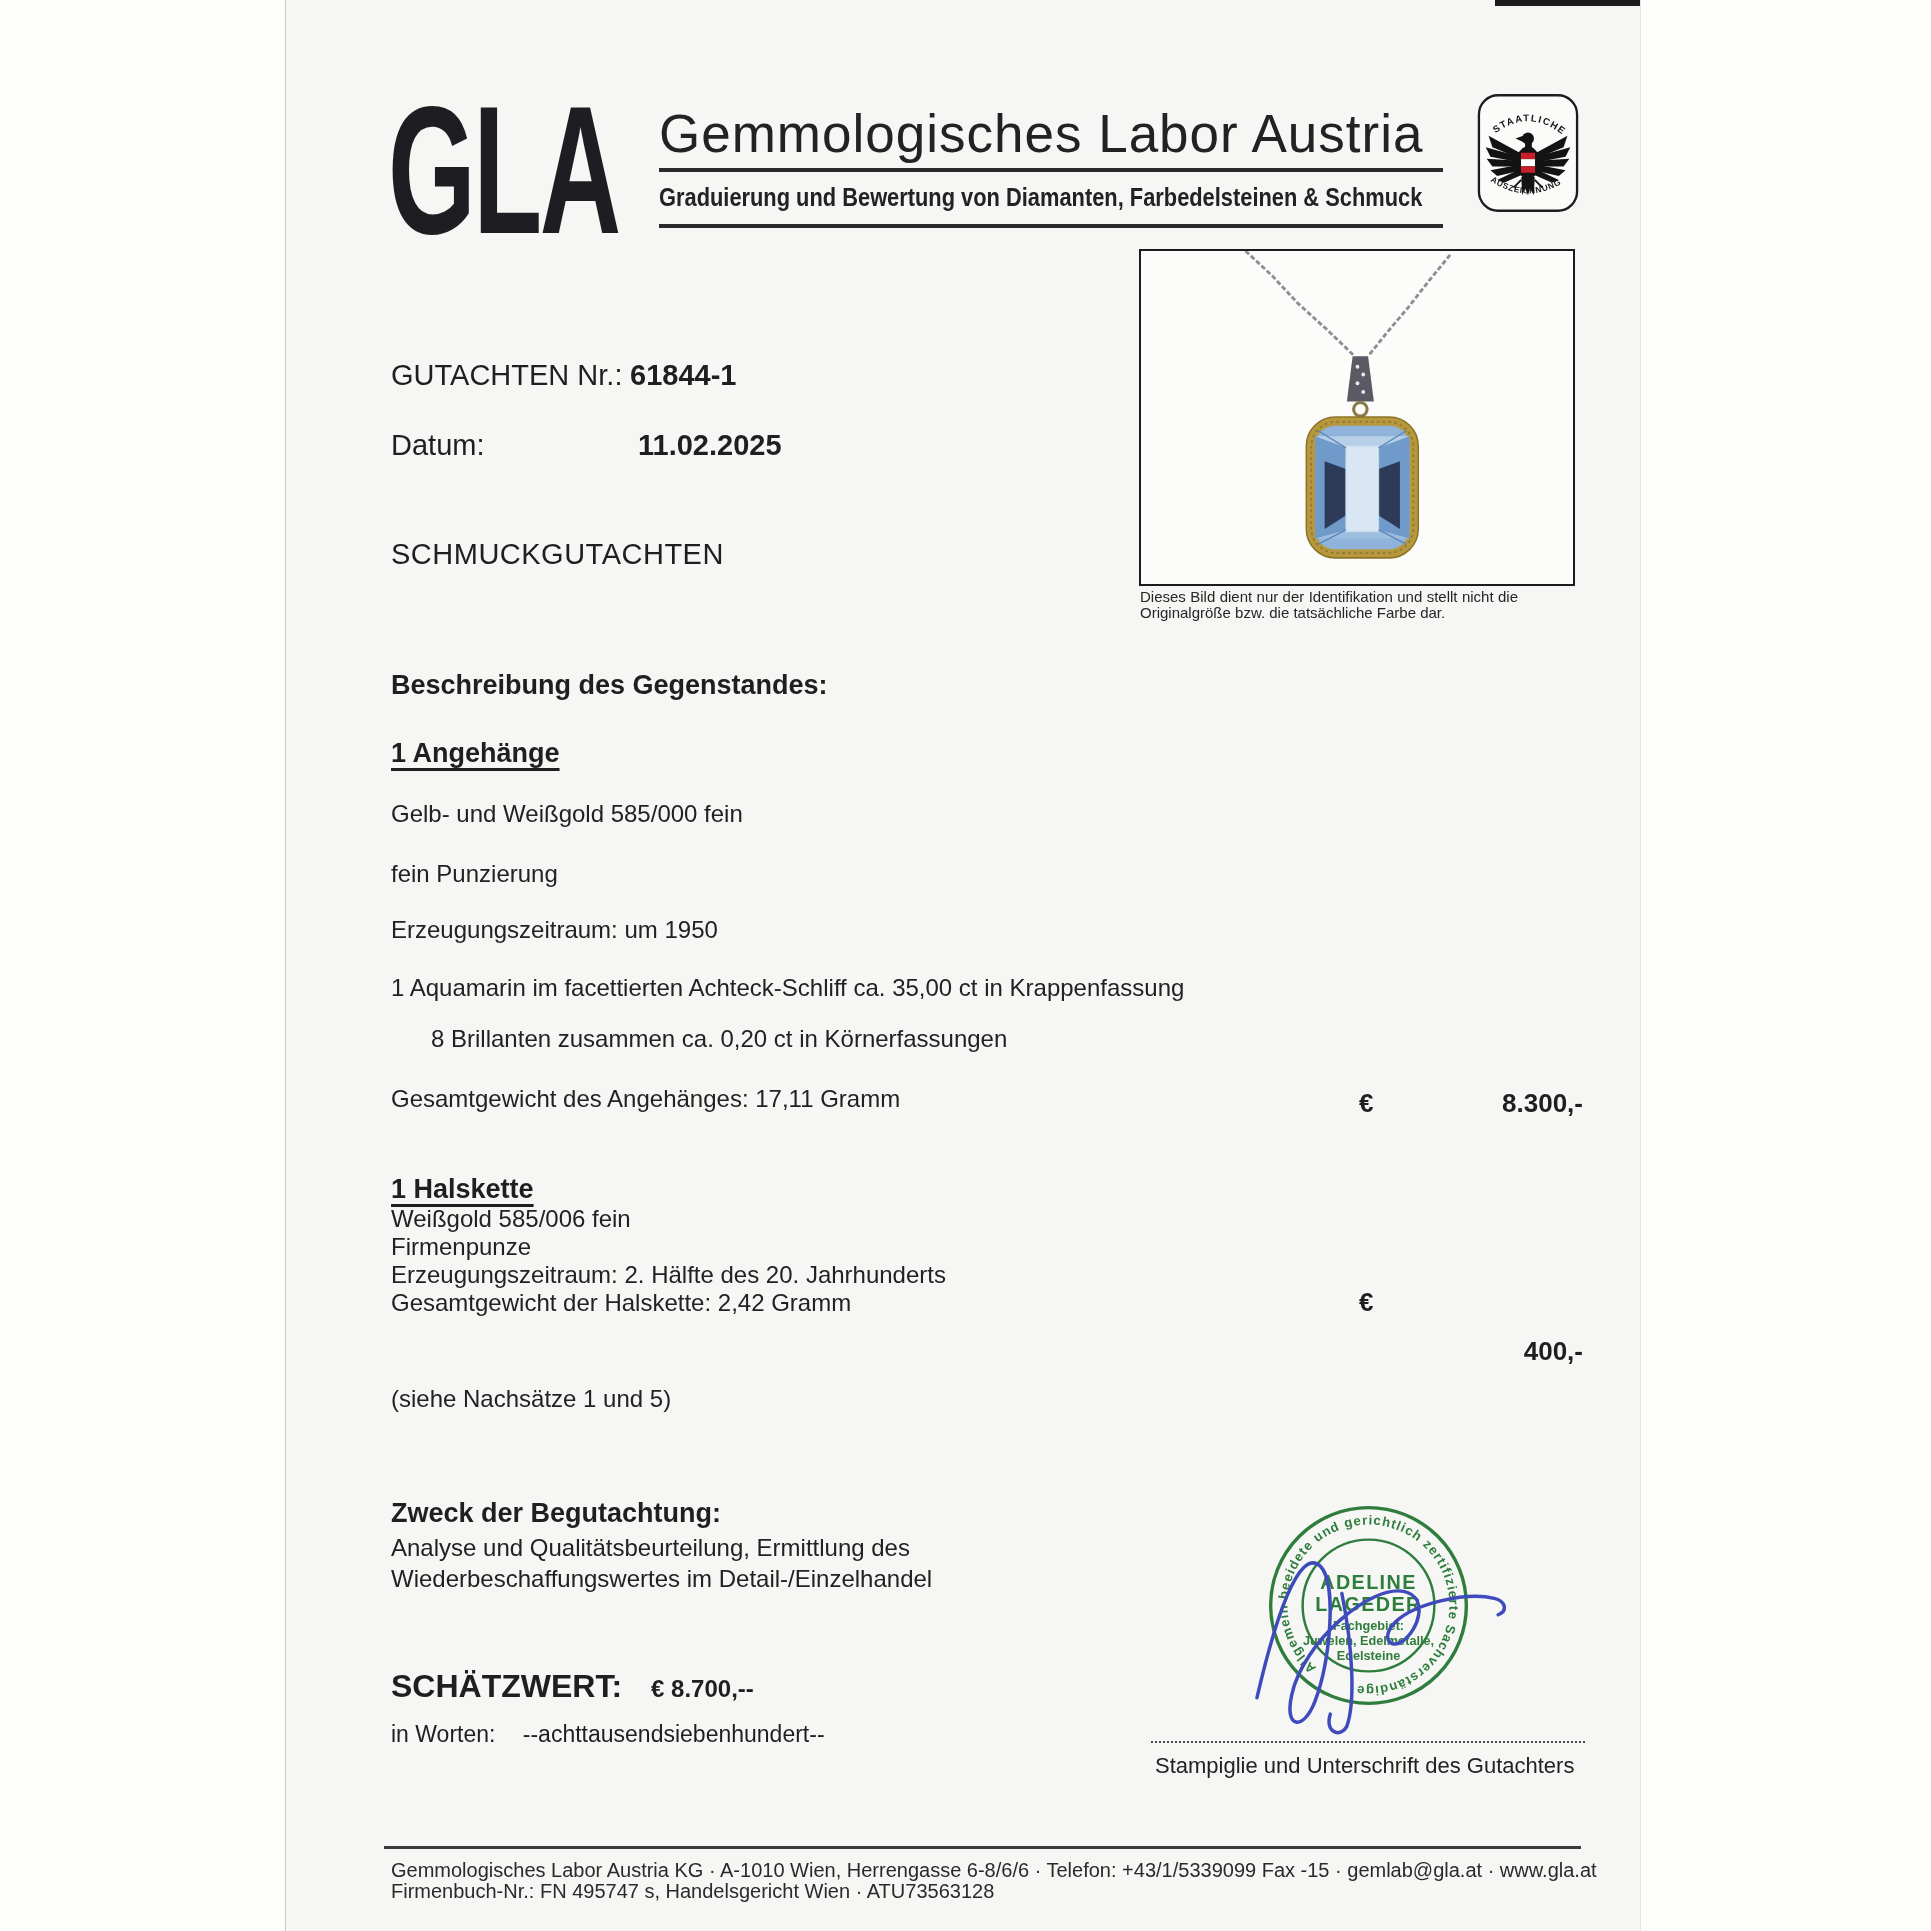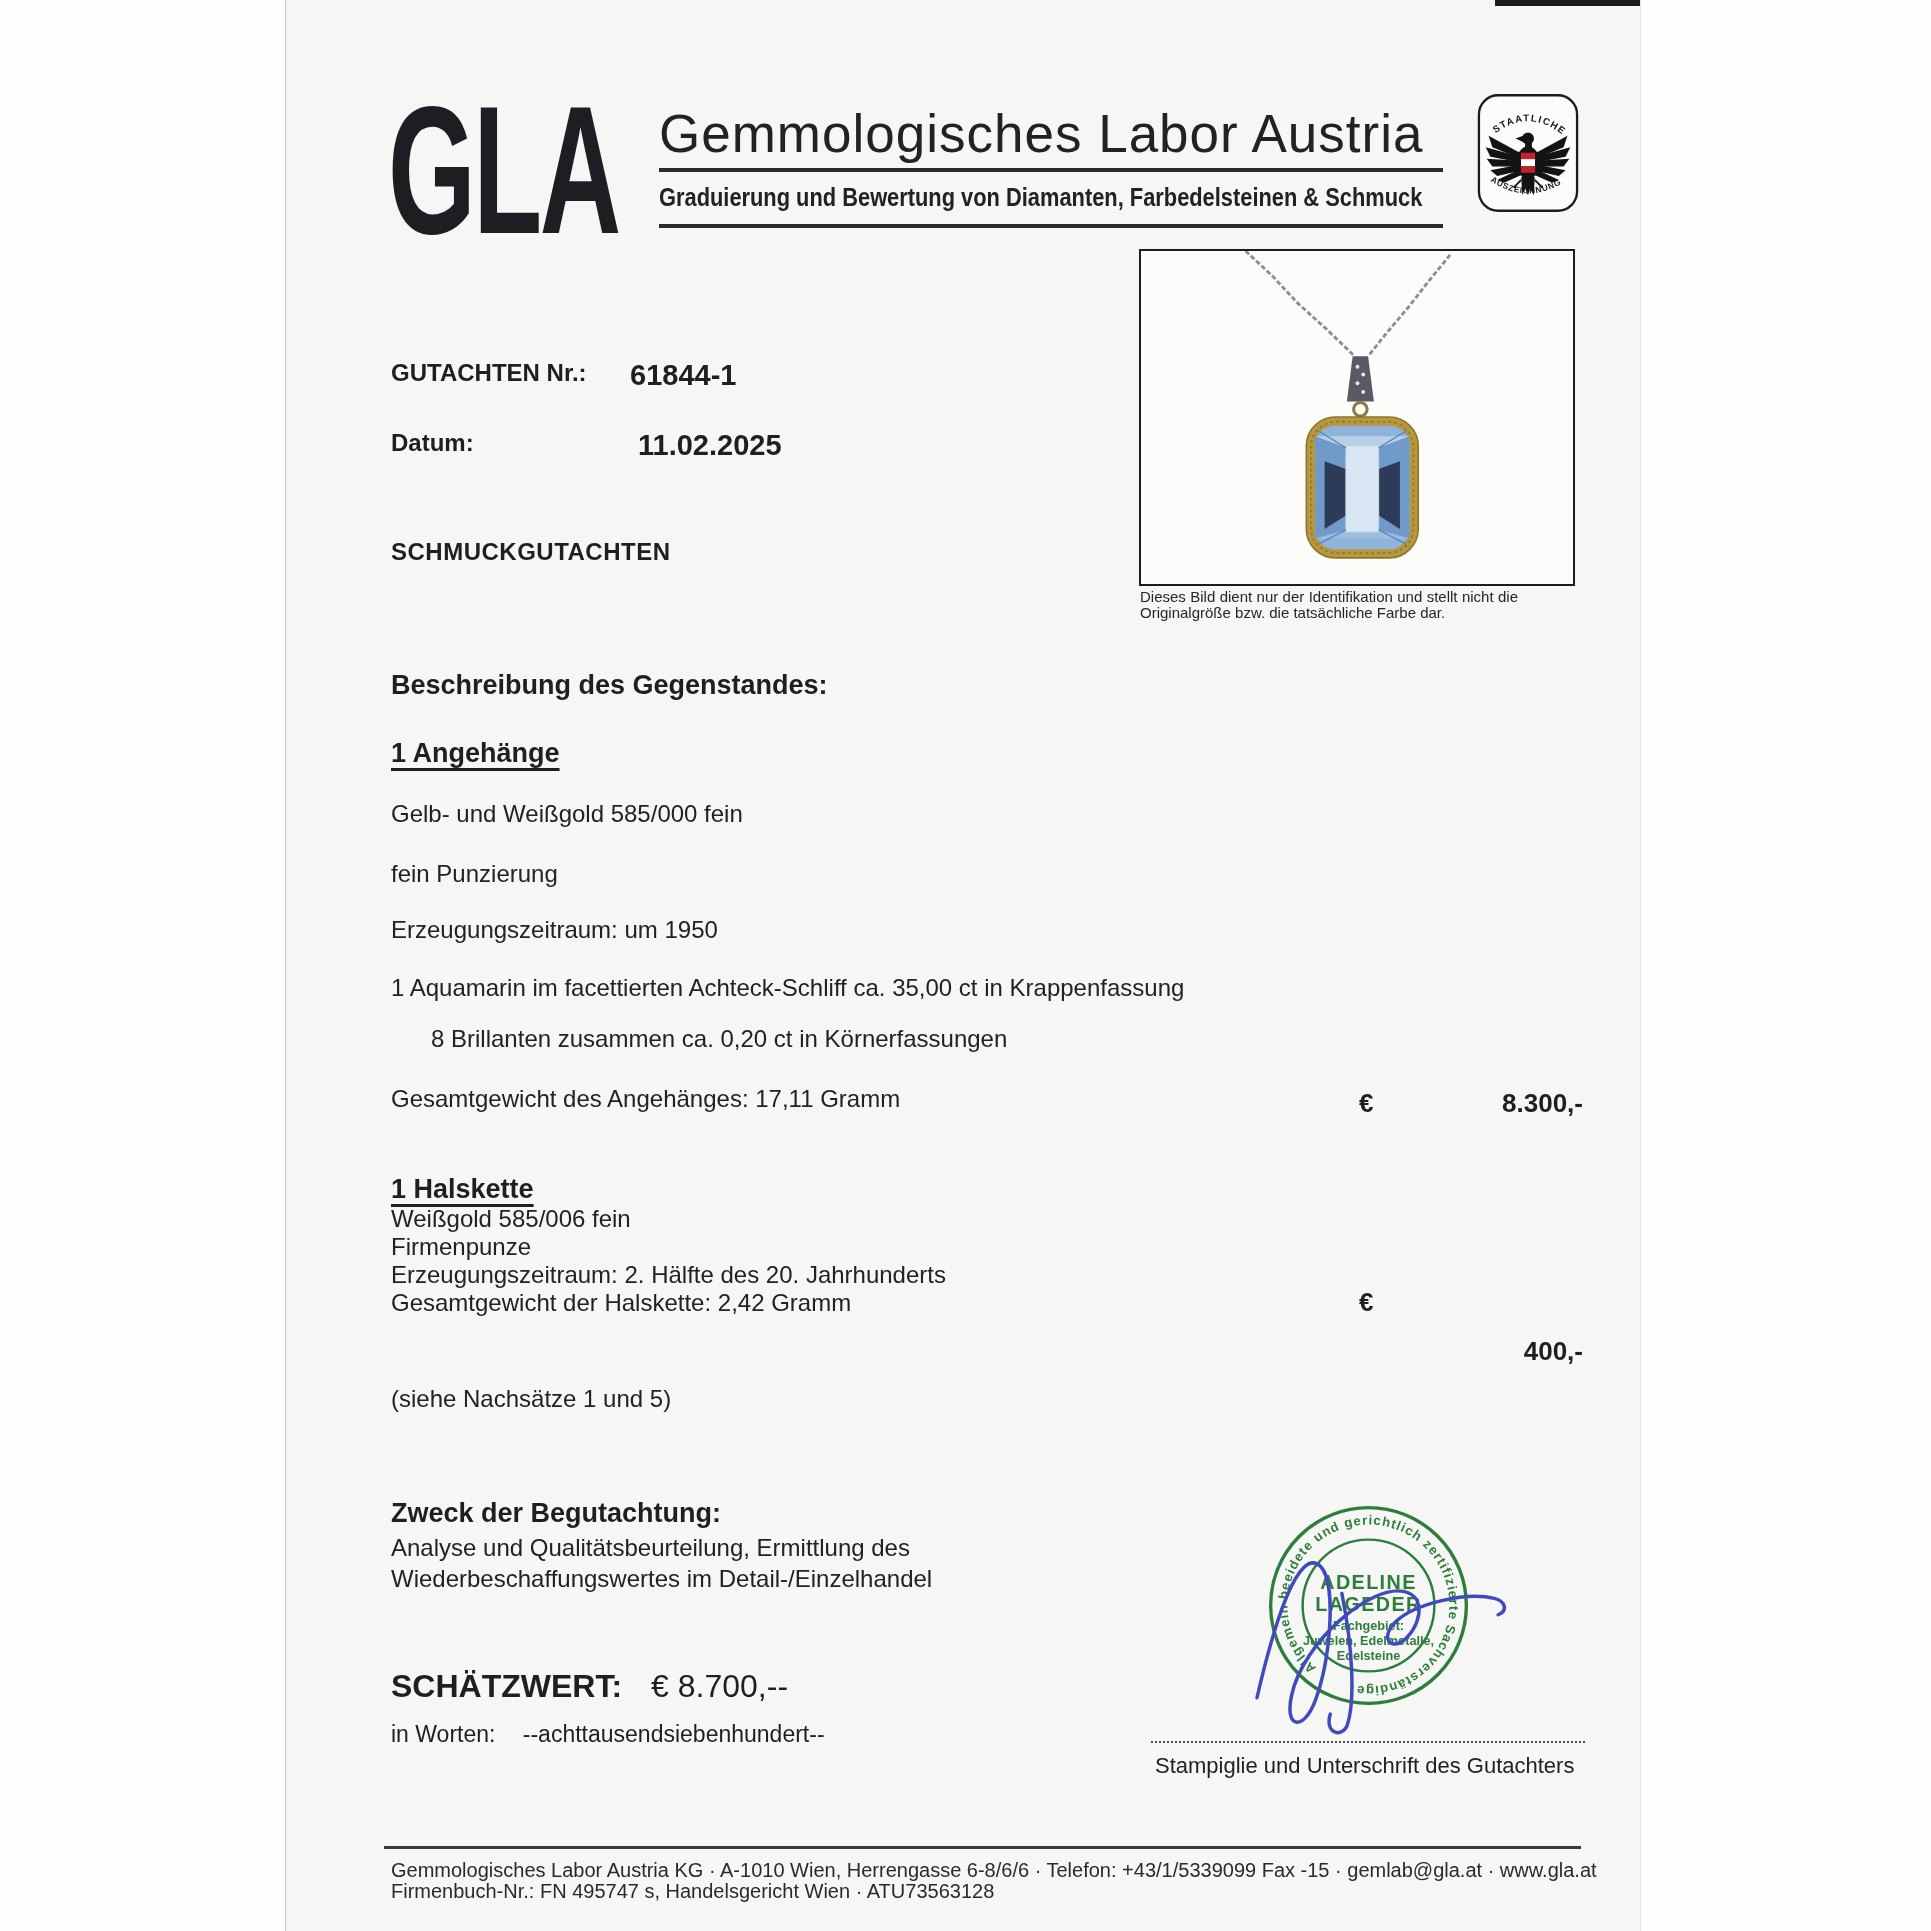--- a/index.html
+++ b/index.html
@@ -16,38 +16,38 @@
   
   #gla-logo{left:388px;top:79px;font-size:182px;line-height:1;font-weight:700;
     letter-spacing:-3.9px;color:#1e1e22;transform:scaleX(0.62);transform-origin:left top;white-space:nowrap;}
   #header-title{left:659px;top:107px;font-size:53px;line-height:1;letter-spacing:1px;color:#222;white-space:nowrap;}
   .header-rule{left:659px;width:784px;height:3.9px;background:#2b2b2b;}
   #header-subtitle{left:659px;top:184px;font-size:26px;line-height:1;font-weight:700;color:#222;
     transform:scaleX(0.84);transform-origin:left top;white-space:nowrap;}
   
   #emblem{left:1477px;top:93px;width:102px;height:120px;}
   
-  .meta-label{font-size:24px;font-weight:700;line-height:1;white-space:nowrap;}
+  .meta-label{font-size:29px;font-weight:400;line-height:1;white-space:nowrap;}
   .meta-value{font-size:29px;font-weight:700;line-height:1;white-space:nowrap;}
   
   #photo-frame{left:1139px;top:249px;width:436px;height:337px;border:2.9px solid #1c1c1c;
     background:#fcfcfb;box-sizing:border-box;}
   #photo-caption{left:1140px;top:589px;width:378px;font-size:15px;line-height:16.4px;
     text-align:justify;color:#262626;}
   
   .h-bold{font-size:27px;font-weight:700;line-height:1;white-space:nowrap;}
   .h-bold-u{font-size:27px;font-weight:700;line-height:1;white-space:nowrap;
     text-decoration:underline;text-decoration-thickness:2.9px;text-underline-offset:5.8px;}
   .body-line{font-size:24px;line-height:1;white-space:nowrap;color:#222;}
   .euro{font-size:26px;font-weight:700;line-height:1;}
   .price{font-size:26px;font-weight:700;line-height:1;text-align:right;width:183px;}
   
   #valuation-row{left:391px;top:1668px;display:flex;gap:29px;align-items:baseline;}
   #valuation-row .lab{font-size:32px;font-weight:700;white-space:nowrap;}
-  #valuation-row .val{font-size:32px;font-weight:400;white-space:nowrap;}
+  #valuation-row .val{font-size:24px;font-weight:700;white-space:nowrap;}
   #words-row{left:391px;top:1723px;font-size:23px;line-height:1;white-space:nowrap;}
   
   #stamp-svg{left:1265px;top:1502px;}
   #signature-svg{left:1202px;top:1524px;}
   #stamp-dotted{left:1151px;top:1741px;width:434px;height:0;border-top:2.9px dotted #4a4a4a;}
   #stamp-caption{left:1155px;top:1755px;font-size:22px;line-height:1;white-space:nowrap;color:#222;}
   
   #footer-rule{left:384px;top:1846px;width:1197px;height:2.9px;background:#3a3a3a;}
   .footer-line{font-size:20px;line-height:1;white-space:nowrap;color:#2a2a2a;}
 </style>

